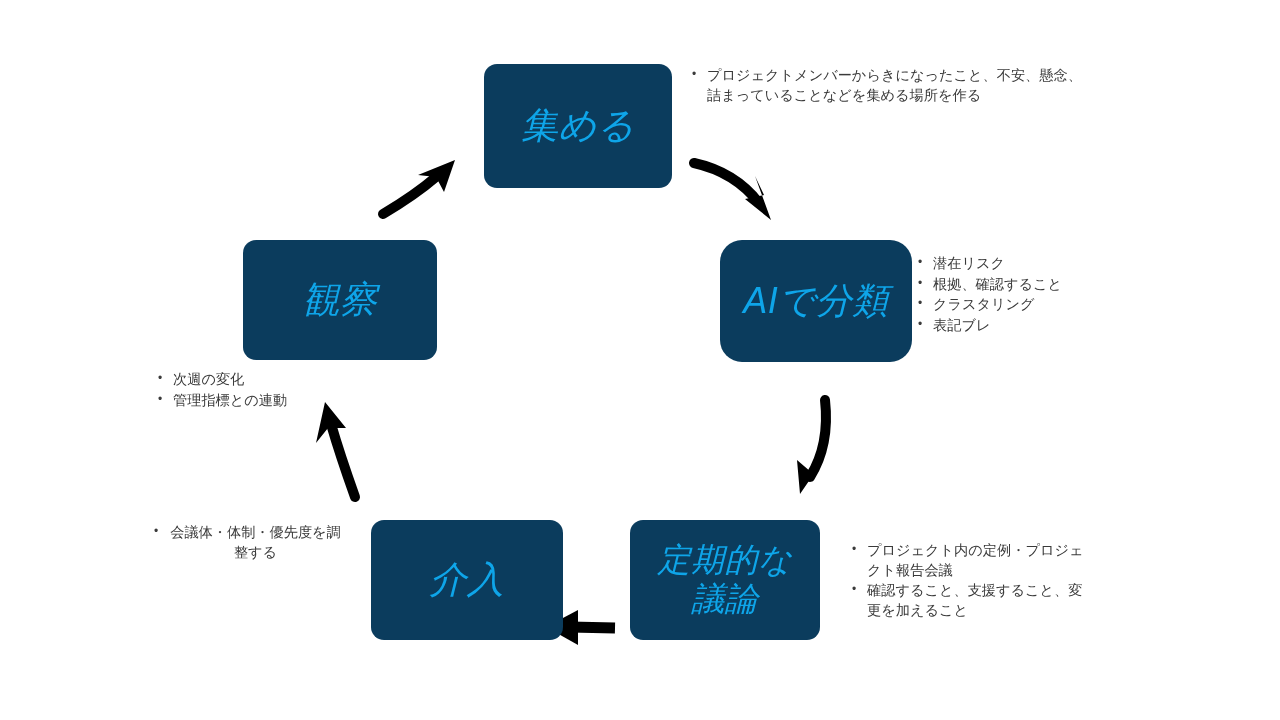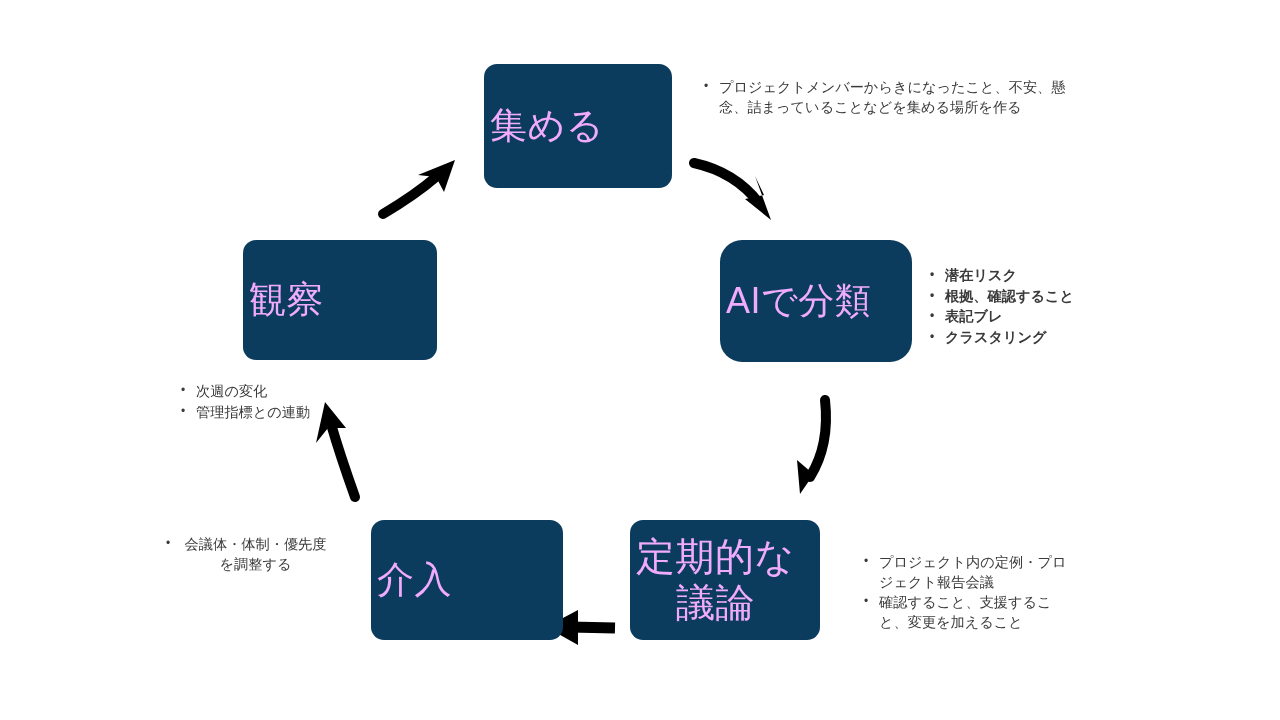--- a/index.html
+++ b/index.html
@@ -18,74 +18,75 @@
     background: #ffffff;
     overflow: hidden;
   }
 
   
   .node {
     position: absolute;
     box-sizing: border-box;
     border-radius: 13px;
     background: #0b3c5d;
-    color: #f0abfc;
+    color: #0ea5e9;
     display: flex;
     align-items: center;
-    justify-content: flex-start;
+    justify-content: center;
     text-align: center;
     line-height: 1.18;
     letter-spacing: 0.5px;
     font-weight: 400;
+    font-style: italic;
     -webkit-font-smoothing: antialiased;
   }
   .node-label {
     display: block;
     white-space: pre-line;
     padding: 0 6px;
   }
 
   #node-collect   { left: 484px; top: 64px;  width: 188px; height: 124px; font-size: 37px; }
   #node-classify  { left: 720px; top: 240px; width: 192px; height: 122px; font-size: 36px; border-radius: 22px; }
-  #node-discuss   { left: 630px; top: 520px; width: 190px; height: 120px; font-size: 39px; }
+  #node-discuss   { left: 630px; top: 520px; width: 190px; height: 120px; font-size: 33px; }
   #node-intervene { left: 335px; top: 520px; width: 192px; height: 120px; font-size: 37px; margin-left: 36px; }
   #node-observe   { left: 243px; top: 240px; width: 194px; height: 120px; font-size: 37px; }
 
   
   .notes {
     position: absolute;
     color: #3a3a3a;
     font-size: 14.2px;
     line-height: 1.38;
   }
   .notes ul {
     list-style: none;
-    margin: 12px;
+    margin: 0;
     padding: 0;
   }
   .notes li {
     position: relative;
     padding-left: 17px;
     margin: 0 0 1px 0;
   }
   .notes li::before {
     content: "\2022";
     position: absolute;
     left: 2px;
     top: -1px;
     font-size: 12px;
     line-height: 1.5;
     color: #3a3a3a;
   }
 
   #notes-collect   { left: 690px; top: 66px;  width: 392px; }
-  #notes-classify  { left: 916px; top: 254px; width: 250px; font-weight: bold; }
+  #notes-classify  { left: 916px; top: 254px; width: 250px; }
   #notes-discuss   { left: 850px; top: 541px; width: 240px; }
   #notes-intervene { left: 152px; top: 523px; width: 190px; text-align: center; }
-  #notes-observe   { left: 167px; top: 370px; width: 200px; }
+  #notes-observe   { left: 156px; top: 370px; width: 200px; }
 
   
   #arrows {
     position: absolute;
     left: 0;
     top: 0;
     width: 1280px;
     height: 720px;
     pointer-events: none;
   }
@@ -147,22 +148,22 @@
   <div class="notes" id="notes-collect">
     <ul>
       <li>プロジェクトメンバーからきになったこと、不安、懸念、詰まっていることなどを集める場所を作る</li>
     </ul>
   </div>
 
   <div class="notes" id="notes-classify">
     <ul>
       <li>潜在リスク</li>
       <li>根拠、確認すること</li>
+      <li>クラスタリング</li>
       <li>表記ブレ</li>
-      <li>クラスタリング</li>
     </ul>
   </div>
 
   <div class="notes" id="notes-discuss">
     <ul>
       <li>プロジェクト内の定例・プロジェクト報告会議</li>
       <li>確認すること、支援すること、変更を加えること</li>
     </ul>
   </div>
 

